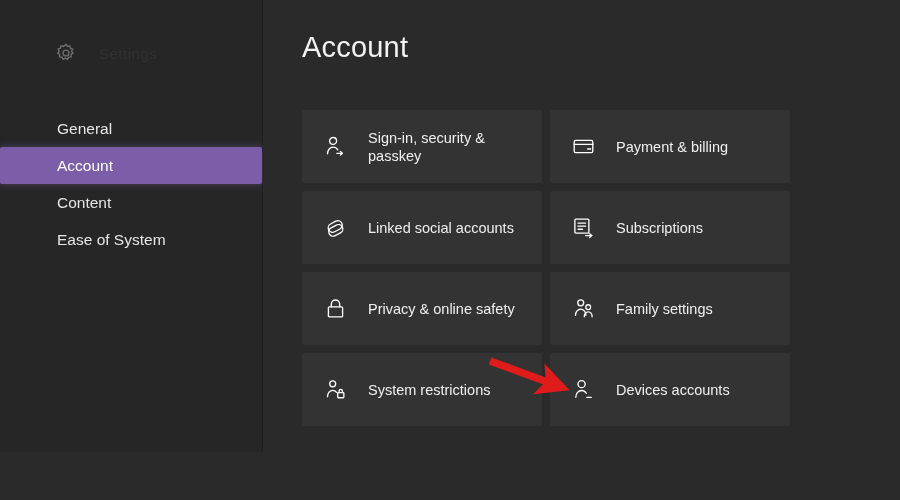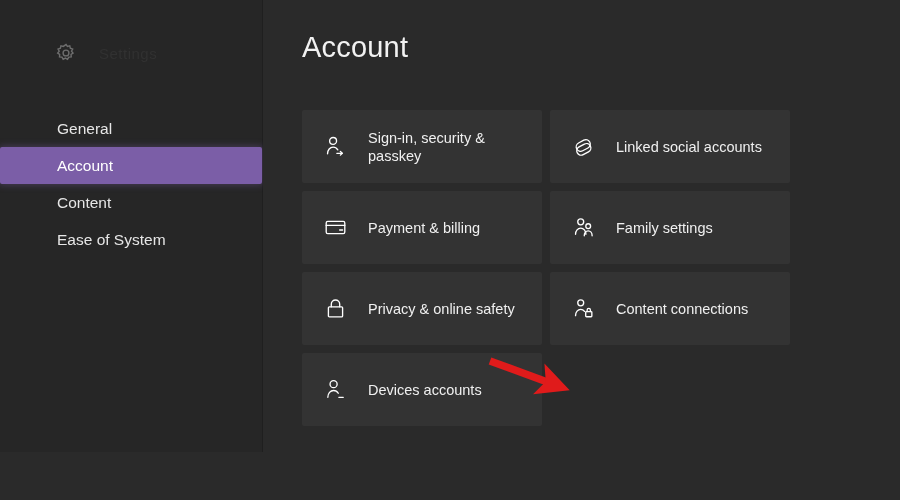--- a/index.html
+++ b/index.html
@@ -178,62 +178,73 @@
         <circle cx="9.5" cy="6.2" r="3.6"></circle>
         <path d="M3.7 19.6c0-4.1 2.6-7 5.8-7 2 0 3.8 1.1 4.9 2.9"></path>
         <path d="M13.4 19.1h5.6"></path>
         <path d="M17.1 17.2l2 1.9-2 1.9"></path>
       </svg>
       <span class="tile-label">Sign-in, security &amp; passkey</span>
     </div>
 
     <div class="tile">
       <svg class="tile-icon" viewBox="0 0 24 24" fill="none" stroke="currentColor" stroke-width="1.4" stroke-linecap="round" stroke-linejoin="round">
-        <path d="M8.6 6.2h6.2a4.6 4.6 0 0 1 0 9.2H8.6a4.6 4.6 0 0 1 0-9.2z" transform="rotate(-28 12 10.8)"></path>
-        <path d="M9.2 10.4h6.2a4.6 4.6 0 0 1 0 9.2H9.2a4.6 4.6 0 0 1 0-9.2z" transform="rotate(-28 12.3 15)"></path>
-      </svg>
-      <span class="tile-label">Linked social accounts</span>
-    </div>
-
-    <div class="tile">
-      <svg class="tile-icon" viewBox="0 0 24 24" fill="none" stroke="currentColor" stroke-width="1.4" stroke-linecap="round" stroke-linejoin="round">
         <rect x="2.3" y="5.6" width="19.4" height="12.8" rx="1.6"></rect>
         <path d="M2.3 9.8h19.4"></path>
         <path d="M16.3 14.6h3.1"></path>
       </svg>
       <span class="tile-label">Payment &amp; billing</span>
     </div>
 
+    <div class="tile">
+      <svg class="tile-icon" viewBox="0 0 24 24" fill="none" stroke="currentColor" stroke-width="1.4" stroke-linecap="round" stroke-linejoin="round">
+        <path d="M8.6 6.2h6.2a4.6 4.6 0 0 1 0 9.2H8.6a4.6 4.6 0 0 1 0-9.2z" transform="rotate(-28 12 10.8)"></path>
+        <path d="M9.2 10.4h6.2a4.6 4.6 0 0 1 0 9.2H9.2a4.6 4.6 0 0 1 0-9.2z" transform="rotate(-28 12.3 15)"></path>
+      </svg>
+      <span class="tile-label">Linked social accounts</span>
+    </div>
+
+    <div class="tile">
+      <svg class="tile-icon" viewBox="0 0 24 24" fill="none" stroke="currentColor" stroke-width="1.4" stroke-linecap="round" stroke-linejoin="round">
+        <rect x="3" y="3.2" width="14.6" height="14.6" rx="1"></rect>
+        <path d="M6.3 7.4h7.9"></path>
+        <path d="M6.3 10.6h7.9"></path>
+        <path d="M6.3 13.8h4.6"></path>
+        <path d="M14.2 20.4h6.4"></path>
+        <path d="M18.4 18.4l2.2 2-2.2 2"></path>
+      </svg>
+      <span class="tile-label">Subscriptions</span>
+    </div>
+
+    <div class="tile">
+      <svg class="tile-icon" viewBox="0 0 24 24" fill="none" stroke="currentColor" stroke-width="1.4" stroke-linecap="round" stroke-linejoin="round">
+        <rect x="4.6" y="10.3" width="14.8" height="10.4" rx="1"></rect>
+        <path d="M7.6 10.3V7.5a4.4 4.4 0 0 1 8.8 0v2.8"></path>
+      </svg>
+      <span class="tile-label">Privacy &amp; online safety</span>
+    </div>
 
     <div class="tile">
       <svg class="tile-icon" viewBox="0 0 24 24" fill="none" stroke="currentColor" stroke-width="1.4" stroke-linecap="round" stroke-linejoin="round">
         <circle cx="9.1" cy="6.1" r="3.1"></circle>
         <path d="M3.7 19.1c0-3.7 2.4-6.4 5.4-6.4s5.4 2.7 5.4 6.4"></path>
         <circle cx="16.9" cy="10.6" r="2.5"></circle>
         <path d="M12.8 20.6c0-3 1.8-5.1 4.1-5.1s4.1 2.1 4.1 5.1"></path>
       </svg>
       <span class="tile-label">Family settings</span>
     </div>
 
     <div class="tile">
       <svg class="tile-icon" viewBox="0 0 24 24" fill="none" stroke="currentColor" stroke-width="1.4" stroke-linecap="round" stroke-linejoin="round">
-        <rect x="4.6" y="10.3" width="14.8" height="10.4" rx="1"></rect>
-        <path d="M7.6 10.3V7.5a4.4 4.4 0 0 1 8.8 0v2.8"></path>
-      </svg>
-      <span class="tile-label">Privacy &amp; online safety</span>
-    </div>
-
-    <div class="tile">
-      <svg class="tile-icon" viewBox="0 0 24 24" fill="none" stroke="currentColor" stroke-width="1.4" stroke-linecap="round" stroke-linejoin="round">
         <circle cx="9.1" cy="6.1" r="3.1"></circle>
         <path d="M3.7 19.5c0-3.8 2.4-6.6 5.4-6.6 1.6 0 3 .8 4 2.1"></path>
         <rect x="14.3" y="15.2" width="6.4" height="5.4" rx=".8"></rect>
         <path d="M15.8 15.2v-1.6a1.7 1.7 0 0 1 3.4 0v1.6"></path>
       </svg>
-      <span class="tile-label">Content connections</span>
+      <span class="tile-label">System restrictions</span>
     </div>
 
     <div class="tile">
       <svg class="tile-icon" viewBox="0 0 24 24" fill="none" stroke="currentColor" stroke-width="1.4" stroke-linecap="round" stroke-linejoin="round">
         <circle cx="10" cy="6.4" r="3.7"></circle>
         <path d="M4 20.2c0-4.2 2.7-7.2 6-7.2 2 0 3.8 1.1 4.9 2.9"></path>
         <path d="M15.5 20.2h4.6"></path>
       </svg>
       <span class="tile-label">Devices accounts</span>
     </div>

